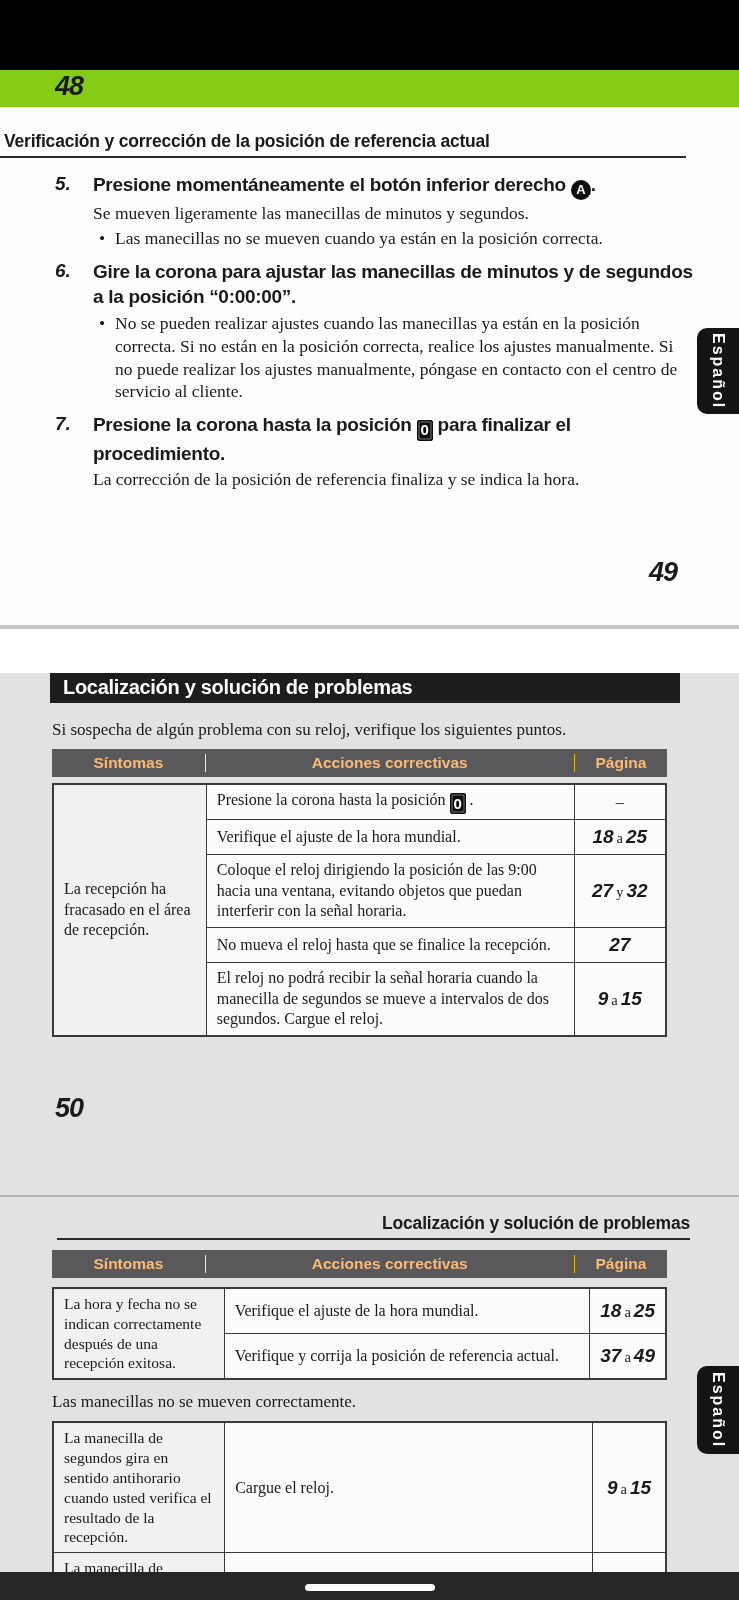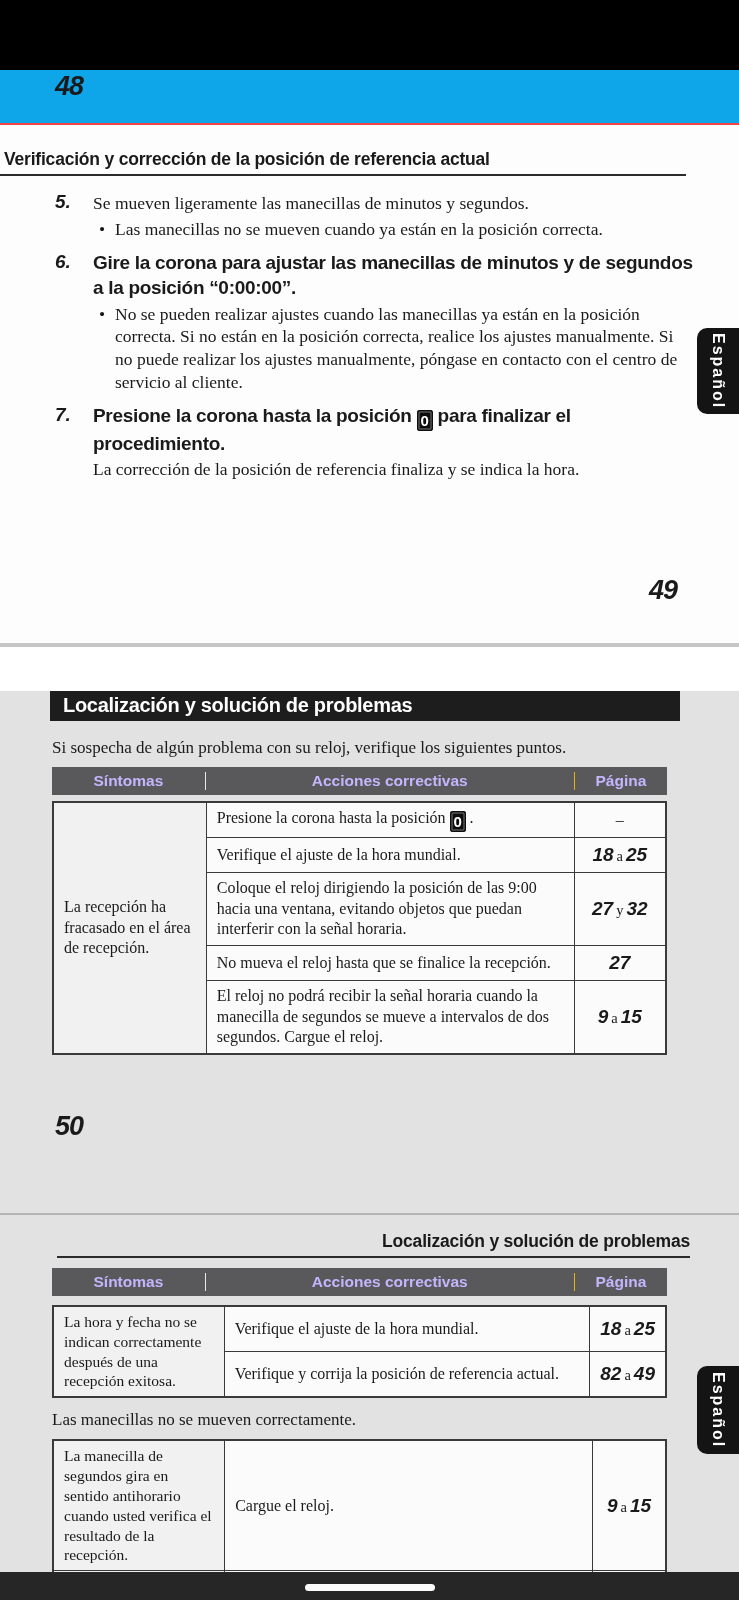--- a/index.html
+++ b/index.html
@@ -9,21 +9,21 @@
   }
   *{margin:0;padding:0;box-sizing:border-box;}
   html,body{background:#888;}
   #screen{position:relative;width:739px;height:1600px;margin:0 auto;background:#fff;
           overflow:hidden;font-family:"Liberation Serif",serif;color:#1a1a1a;}
 
   
   .statusbar{height:70px;background:var(--bar-black);}
 
   
-  .page48{height:55px;background:#0ea5e9;border-bottom:2px solid #ef4444;}
+  .page48{height:37px;background:#84cc16;border-bottom:2px solid #84cc16;}
   .pgnum{font-family:"Liberation Sans",sans-serif;font-weight:bold;font-style:italic;
          font-size:27px;letter-spacing:-1px;}
   .page48 .pgnum{margin:1px 0 0 55px;display:inline-block;}
 
   
   .page49{position:relative;height:518px;background:#fdfdfd;}
   .runhead{font-family:"Liberation Sans",sans-serif;font-weight:bold;font-size:17.5px;
            letter-spacing:-0.2px;padding:24px 53px 4px 4px;}
   .runhead-rule{height:2px;background:#2b2b2b;width:686px;}
   .steps{margin:14px 46px 0 55px;}
@@ -55,21 +55,21 @@
   #tab2{top:1366px;height:88px;}
 
   .page-gap{height:4px;background:#c6c6c6;}
 
   
   .page50{height:524px;background:var(--page-gray);border-bottom:2px solid #b5b5b5;}
   .title-bar{margin:44px 59px 0 50px;height:30px;background:var(--title-bar);color:#fff;
              font-family:"Liberation Sans",sans-serif;font-weight:bold;font-size:20px;
              letter-spacing:-0.3px;line-height:29px;padding-left:13px;}
   .intro{margin:17px 0 0 52px;font-size:17px;}
-  .thead{display:flex;margin:9px 72px 0 52px;height:28px;background:var(--thead-gray);color:#c4b5fd;
+  .thead{display:flex;margin:9px 72px 0 52px;height:28px;background:var(--thead-gray);color:#fdba74;
          font-family:"Liberation Sans",sans-serif;font-weight:bold;font-size:15.5px;
          align-items:center;text-align:center;}
   .thead .c1{width:25%;border-right:1px solid #e8e8e8;}
   .thead .c2{width:60%;border-right:1px solid #eab308;}
   .thead .c3{width:15%;}
   .sec-label{margin:8px 0 0 52px;font-size:17px;}
   table.tt{border-collapse:collapse;margin:6px 72px 0 52px;width:615px;
            background:var(--cell-white);}
   table.tt td{border:1px solid var(--border-dark);font-size:16px;line-height:1.28;
               padding:5px 10px;vertical-align:middle;margin-top:21px;}
@@ -110,20 +110,21 @@
 
   <div class="page49">
     <div class="runhead">Verificación y corrección de la posición de referencia actual</div>
     <div class="runhead-rule"></div>
 
     <div class="steps">
 
       <div class="step">
         <div class="step-num">5.</div>
         <div>
+          <div class="step-title"><span>Presione momentáneamente el botón inferior derecho </span><span class="badge-a">A</span><span>.</span></div>
           <div class="step-body">Se mueven ligeramente las manecillas de minutos y segundos.</div>
           <div class="bullet">
             <span>•</span>
             <span>Las manecillas no se mueven cuando ya están en la posición correcta.</span>
           </div>
         </div>
       </div>
 
       <div class="step">
         <div class="step-num">6.</div>
@@ -207,21 +208,21 @@
 
     <table class="tt">
       <tbody>
           <tr>
         <td class="symptom2" rowspan="2">La hora y fecha no se indican correctamente después de una recepción exitosa.</td>
         <td class="action">Verifique el ajuste de la hora mundial.</td>
         <td class="pref"><span class="pn">18</span><span class="psep">a</span><span class="pn">25</span></td>
       </tr>
       <tr>
         <td class="action">Verifique y corrija la posición de referencia actual.</td>
-        <td class="pref"><span class="pn">82</span><span class="psep">a</span><span class="pn">49</span></td>
+        <td class="pref"><span class="pn">37</span><span class="psep">a</span><span class="pn">49</span></td>
       </tr>
     </tbody>
       </table>
 
     <div class="sec-label">Las manecillas no se mueven correctamente.</div>
 
     <table class="tt">
       <tbody>
           <tr>
         <td class="symptom2">La manecilla de segundos gira en sentido antihorario cuando usted verifica el resultado de la recepción.</td>

